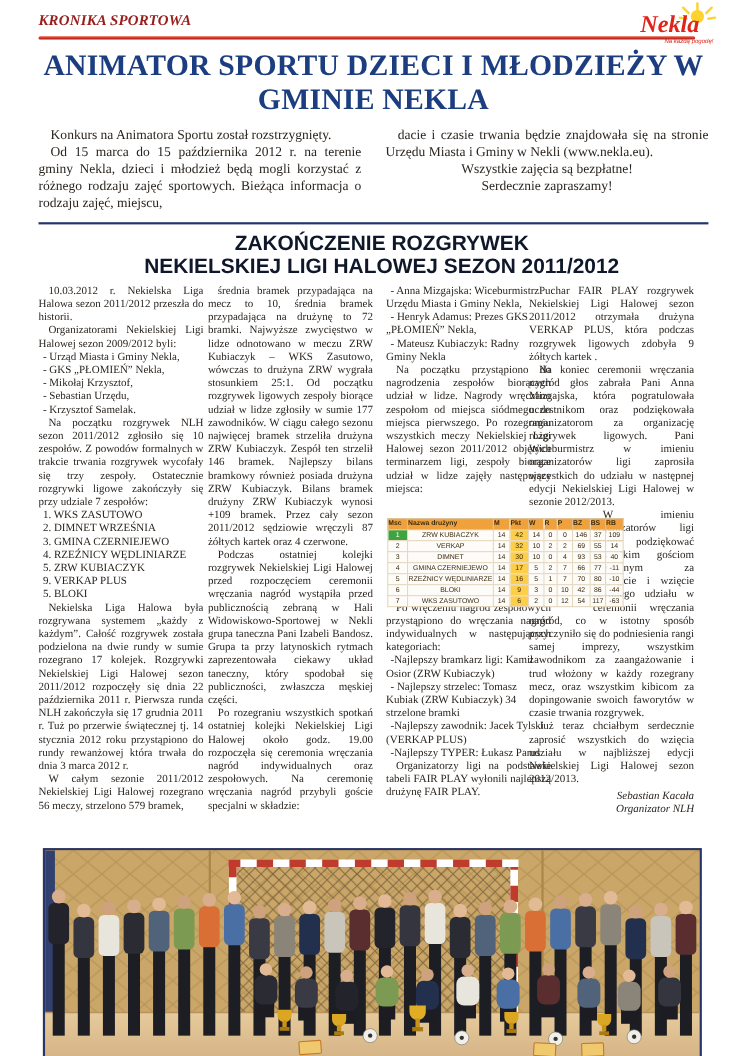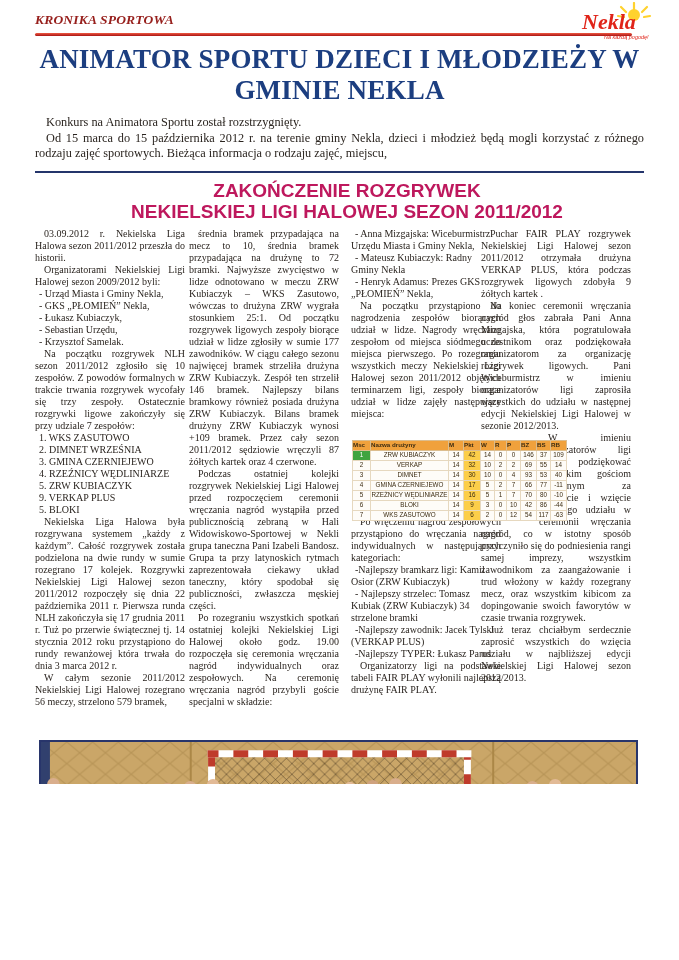--- a/index.html
+++ b/index.html
@@ -1,16 +1,16 @@
 <!DOCTYPE html>
 <html lang="pl"><head>
 <meta charset="utf-8">
 <style>
   html,body{margin:0;padding:0;background:#ffffff;}
-  .page{position:relative;width:679px;height:784px;background:#fff;overflow:hidden;
+  .page{position:relative;width:679px;height:960px;background:#fff;overflow:hidden;
         font-family:"Liberation Serif",serif;color:#2b2520;}
 
   
   .masthead{position:relative;margin:10px 31px 0 35px;height:26px;}
   .kicker{font-size:13.5px;font-weight:bold;font-style:italic;color:#97201d;letter-spacing:.2px;}
   .redline{position:absolute;left:0;right:16px;bottom:0;height:3px;border-radius:2px;
            background:linear-gradient(180deg,#ef5a43,#a81414);}
   .nekla{position:absolute;right:-10px;top:-8px;width:84px;height:42px;}
 
   
@@ -20,21 +20,21 @@
   
   .intro{display:flex;gap:22px;margin:9px 35px 0;font-size:12.3px;line-height:15.6px;text-align:justify;}
   .intro .icol{flex:1 1 0;}
   .intro p{margin:0;text-indent:11px;}
   .intro p.c{text-align:center;text-indent:0;}
 
   .rule-navy{margin:9px 35px 0;border-top:2px solid #24356b;}
 
   
   .title-green{margin:7px 0 0;text-align:center;font-family:"Liberation Sans",sans-serif;
-               font-weight:bold;font-size:19px;line-height:21.5px;color:#be185d;padding-left:15px;}
+               font-weight:bold;font-size:19px;line-height:21.5px;color:#0f172a;padding-left:15px;}
 
   
   .article{position:relative;margin:5px 0 0 35px;width:624px;height:510px;
            font-size:10px;line-height:12px;text-align:justify;}
   .col{position:absolute;top:0;width:150px;height:510px;overflow:hidden;}
   .c1{left:0;} .c2{left:154px;} .c3{left:316px;} .c4{left:446px;}
   .col p{margin:0;text-indent:9px;}
   .col ul{margin:0;padding:0;list-style:none;}
   .col li{text-indent:4px;text-align:left;}
   .tbl-space{height:96px;}
@@ -94,38 +94,43 @@
     </svg>
   </div>
 
   <h1 class="title-blue">ANIMATOR SPORTU DZIECI I MŁODZIEŻY W GMINIE NEKLA</h1>
 
   <section class="intro">
     <div class="icol">
       <p>Konkurs na Animatora Sportu został rozstrzygnięty.</p>
       <p>Od 15 marca do 15 października 2012 r. na terenie gminy Nekla, dzieci i młodzież będą mogli korzystać z różnego rodzaju zajęć sportowych. Bieżąca informacja o rodzaju zajęć, miejscu,</p>
     </div>
+    <div class="icol">
+      <p>dacie i czasie trwania będzie znajdowała się na stronie Urzędu Miasta i Gminy w Nekli (www.nekla.eu).</p>
+      <p class="c">Wszystkie zajęcia są bezpłatne!</p>
+      <p class="c">Serdecznie zapraszamy!</p>
+    </div>
   </section>
 
   <div class="rule-navy"></div>
 
   <h2 class="title-green">
     <span>ZAKOŃCZENIE ROZGRYWEK</span><br>
     <span>NEKIELSKIEJ LIGI HALOWEJ SEZON 2011/2012</span>
   </h2>
 
   <section class="article">
 
     <div class="col c1">
-      <p>03.09.2012 r. Nekielska Liga Halowa sezon 2011/2012 przeszła do historii.</p>
+      <p>10.03.2012 r. Nekielska Liga Halowa sezon 2011/2012 przeszła do historii.</p>
       <p>Organizatorami Nekielskiej Ligi Halowej sezon 2009/2012 byli:</p>
       <ul>
         <li>- Urząd Miasta i Gminy Nekla,</li>
         <li>- GKS „PŁOMIEŃ” Nekla,</li>
-        <li>- Łukasz Kubiaczyk,</li>
+        <li>- Mikołaj Krzysztof,</li>
         <li>- Sebastian Urzędu,</li>
         <li>- Krzysztof Samelak.</li>
       </ul>
       <p>Na początku rozgrywek NLH sezon 2011/2012 zgłosiło się 10 zespołów. Z powodów formalnych w trakcie trwania rozgrywek wycofały się trzy zespoły. Ostatecznie rozgrywki ligowe zakończyły się przy udziale 7 zespołów:</p>
       <ul>
         <li>1. WKS ZASUTOWO</li>
         <li>2. DIMNET WRZEŚNIA</li>
         <li>3. GMINA CZERNIEJEWO</li>
         <li>4. RZEŹNICY WĘDLINIARZE</li>
         <li>5. ZRW KUBIACZYK</li>
@@ -138,40 +143,44 @@
 
     <div class="col c2">
       <p>średnia bramek przypadająca na mecz to 10, średnia bramek przypadająca na drużynę to 72 bramki. Najwyższe zwycięstwo w lidze odnotowano w meczu ZRW Kubiaczyk – WKS Zasutowo, wówczas to drużyna ZRW wygrała stosunkiem 25:1. Od początku rozgrywek ligowych zespoły biorące udział w lidze zgłosiły w sumie 177 zawodników. W ciągu całego sezonu najwięcej bramek strzeliła drużyna ZRW Kubiaczyk. Zespół ten strzelił 146 bramek. Najlepszy bilans bramkowy również posiada drużyna ZRW Kubiaczyk. Bilans bramek drużyny ZRW Kubiaczyk wynosi +109 bramek. Przez cały sezon 2011/2012 sędziowie wręczyli 87 żółtych kartek oraz 4 czerwone.</p>
       <p>Podczas ostatniej kolejki rozgrywek Nekielskiej Ligi Halowej przed rozpoczęciem ceremonii wręczania nagród wystąpiła przed publicznością zebraną w Hali Widowiskowo-Sportowej w Nekli grupa taneczna Pani Izabeli Bandosz. Grupa ta przy latynoskich rytmach zaprezentowała ciekawy układ taneczny, który spodobał się publiczności, zwłaszcza męskiej części.</p>
       <p>Po rozegraniu wszystkich spotkań ostatniej kolejki Nekielskiej Ligi Halowej około godz. 19.00 rozpoczęła się ceremonia wręczania nagród indywidualnych oraz zespołowych. Na ceremonię wręczania nagród przybyli goście specjalni w składzie:</p>
     </div>
 
     <div class="col c3">
       <ul>
         <li>- Anna Mizgajska: Wiceburmistrz Urzędu Miasta i Gminy Nekla,</li>
+        <li>- Henryk Adamus: Prezes GKS „PŁOMIEŃ” Nekla,</li>
         <li>- Mateusz Kubiaczyk: Radny Gminy Nekla</li>
-        <li>- Henryk Adamus: Prezes GKS „PŁOMIEŃ” Nekla,</li>
       </ul>
       <p>Na początku przystąpiono do nagrodzenia zespołów biorących udział w lidze. Nagrody wręczano zespołom od miejsca siódmego do miejsca pierwszego. Po rozegraniu wszystkich meczy Nekielskiej Ligi Halowej sezon 2011/2012 objętych terminarzem ligi, zespoły biorące udział w lidze zajęły następujące miejsca:</p>
       <div class="tbl-space"></div>
       <p>Po wręczeniu nagród zespołowych przystąpiono do wręczania nagród indywidualnych w następujących kategoriach:</p>
       <ul>
         <li>-Najlepszy bramkarz ligi: Kamil Osior (ZRW Kubiaczyk)</li>
         <li>- Najlepszy strzelec: Tomasz Kubiak (ZRW Kubiaczyk) 34 strzelone bramki</li>
         <li>-Najlepszy zawodnik: Jacek Tylski (VERKAP PLUS)</li>
         <li>-Najlepszy TYPER: Łukasz Parus</li>
       </ul>
       <p>Organizatorzy ligi na podstawie tabeli FAIR PLAY wyłonili najlepszą drużynę FAIR PLAY.</p>
     </div>
 
     <div class="col c4">
       <p>Puchar FAIR PLAY rozgrywek Nekielskiej Ligi Halowej sezon 2011/2012 otrzymała drużyna VERKAP PLUS, która podczas rozgrywek ligowych zdobyła 9 żółtych kartek .</p>
       <p>Na koniec ceremonii wręczania nagród głos zabrała Pani Anna Mizgajska, która pogratulowała uczestnikom oraz podziękowała organizatorom za organizację rozgrywek ligowych. Pani Wiceburmistrz w imieniu organizatorów ligi zaprosiła wszystkich do udziału w następnej edycji Nekielskiej Ligi Halowej w sezonie 2012/2013.</p>
       <p><span class="cut"></span><span>W imieniu organizatorów ligi pragnę podziękować wszystkim gościom specjalnym za przybycie i wzięcie czynnego udziału w ceremonii wręczania nagród, co w istotny sposób przyczyniło się do podniesienia rangi samej imprezy, wszystkim zawodnikom za zaangażowanie i trud włożony w każdy rozegrany mecz, oraz wszystkim kibicom za dopingowanie swoich faworytów w czasie trwania rozgrywek.</span></p>
       <p>Już teraz chciałbym serdecznie zaprosić wszystkich do wzięcia udziału w najbliższej edycji Nekielskiej Ligi Halowej sezon 2012/2013.</p>
+      <div class="sig">
+        <div>Sebastian Kacała</div>
+        <div>Organizator NLH</div>
+      </div>
     </div>
 
     <table class="standings">
       <colgroup>
         <col style="width:18px">
           <col style="width:78px">
           <col style="width:15px">
           <col style="width:17px">
         <col style="width:14px">
           <col style="width:12px">

